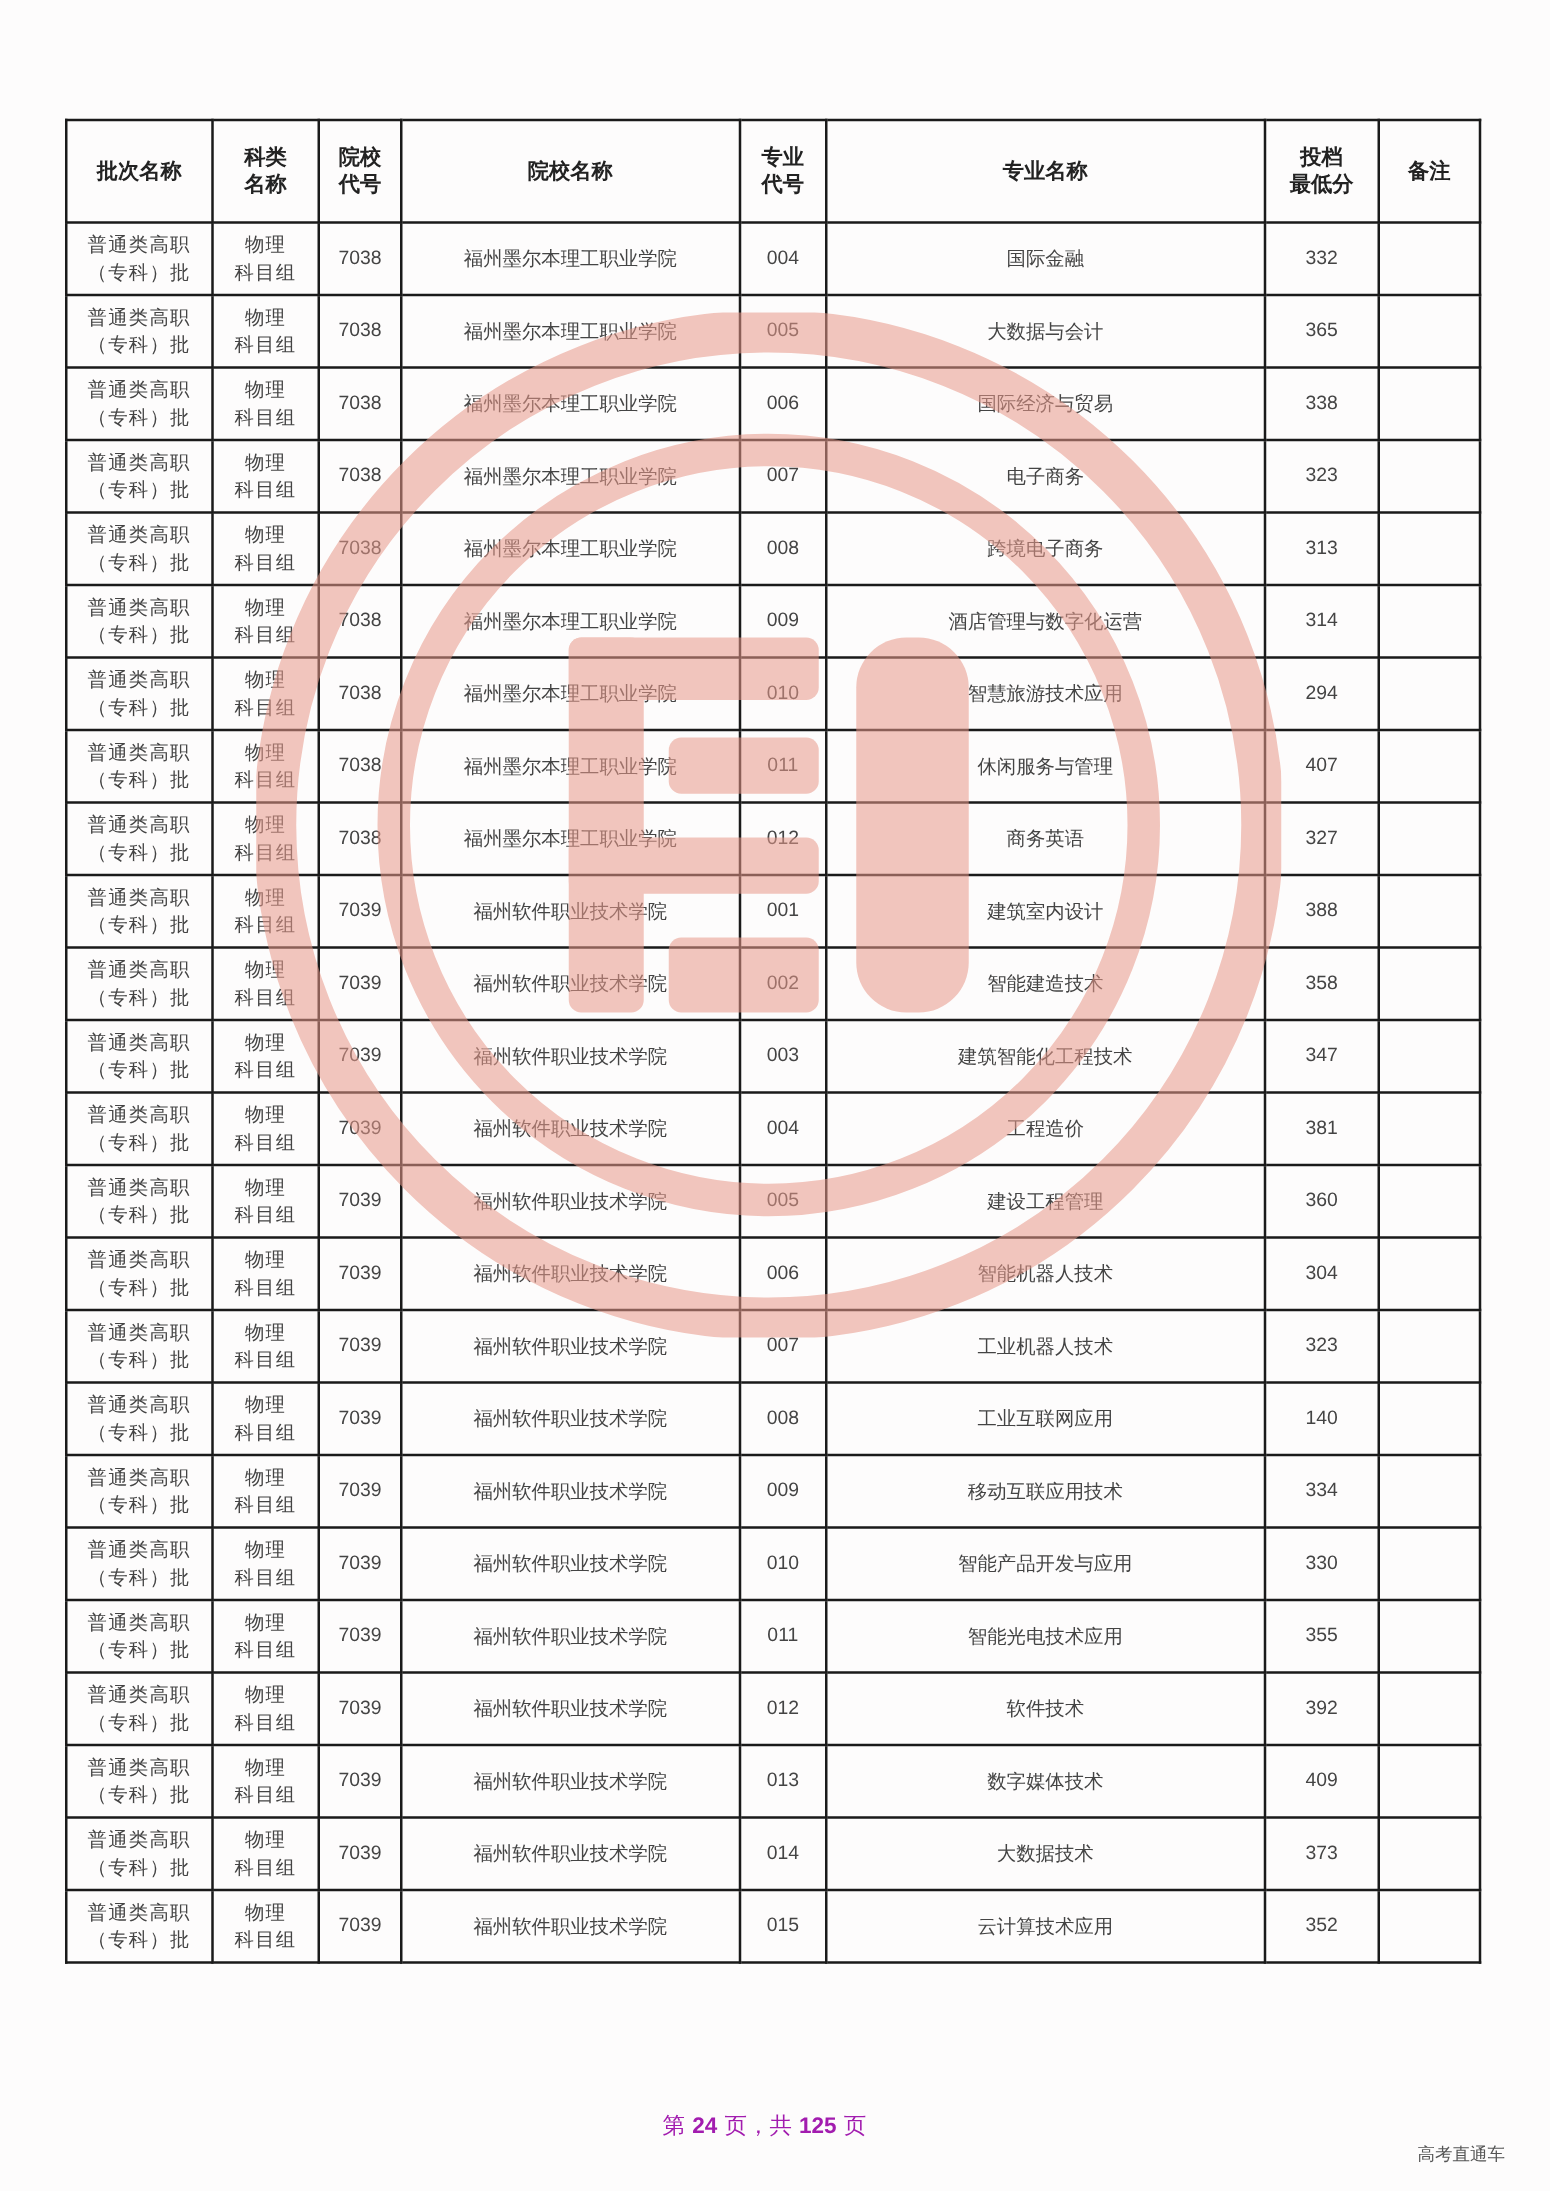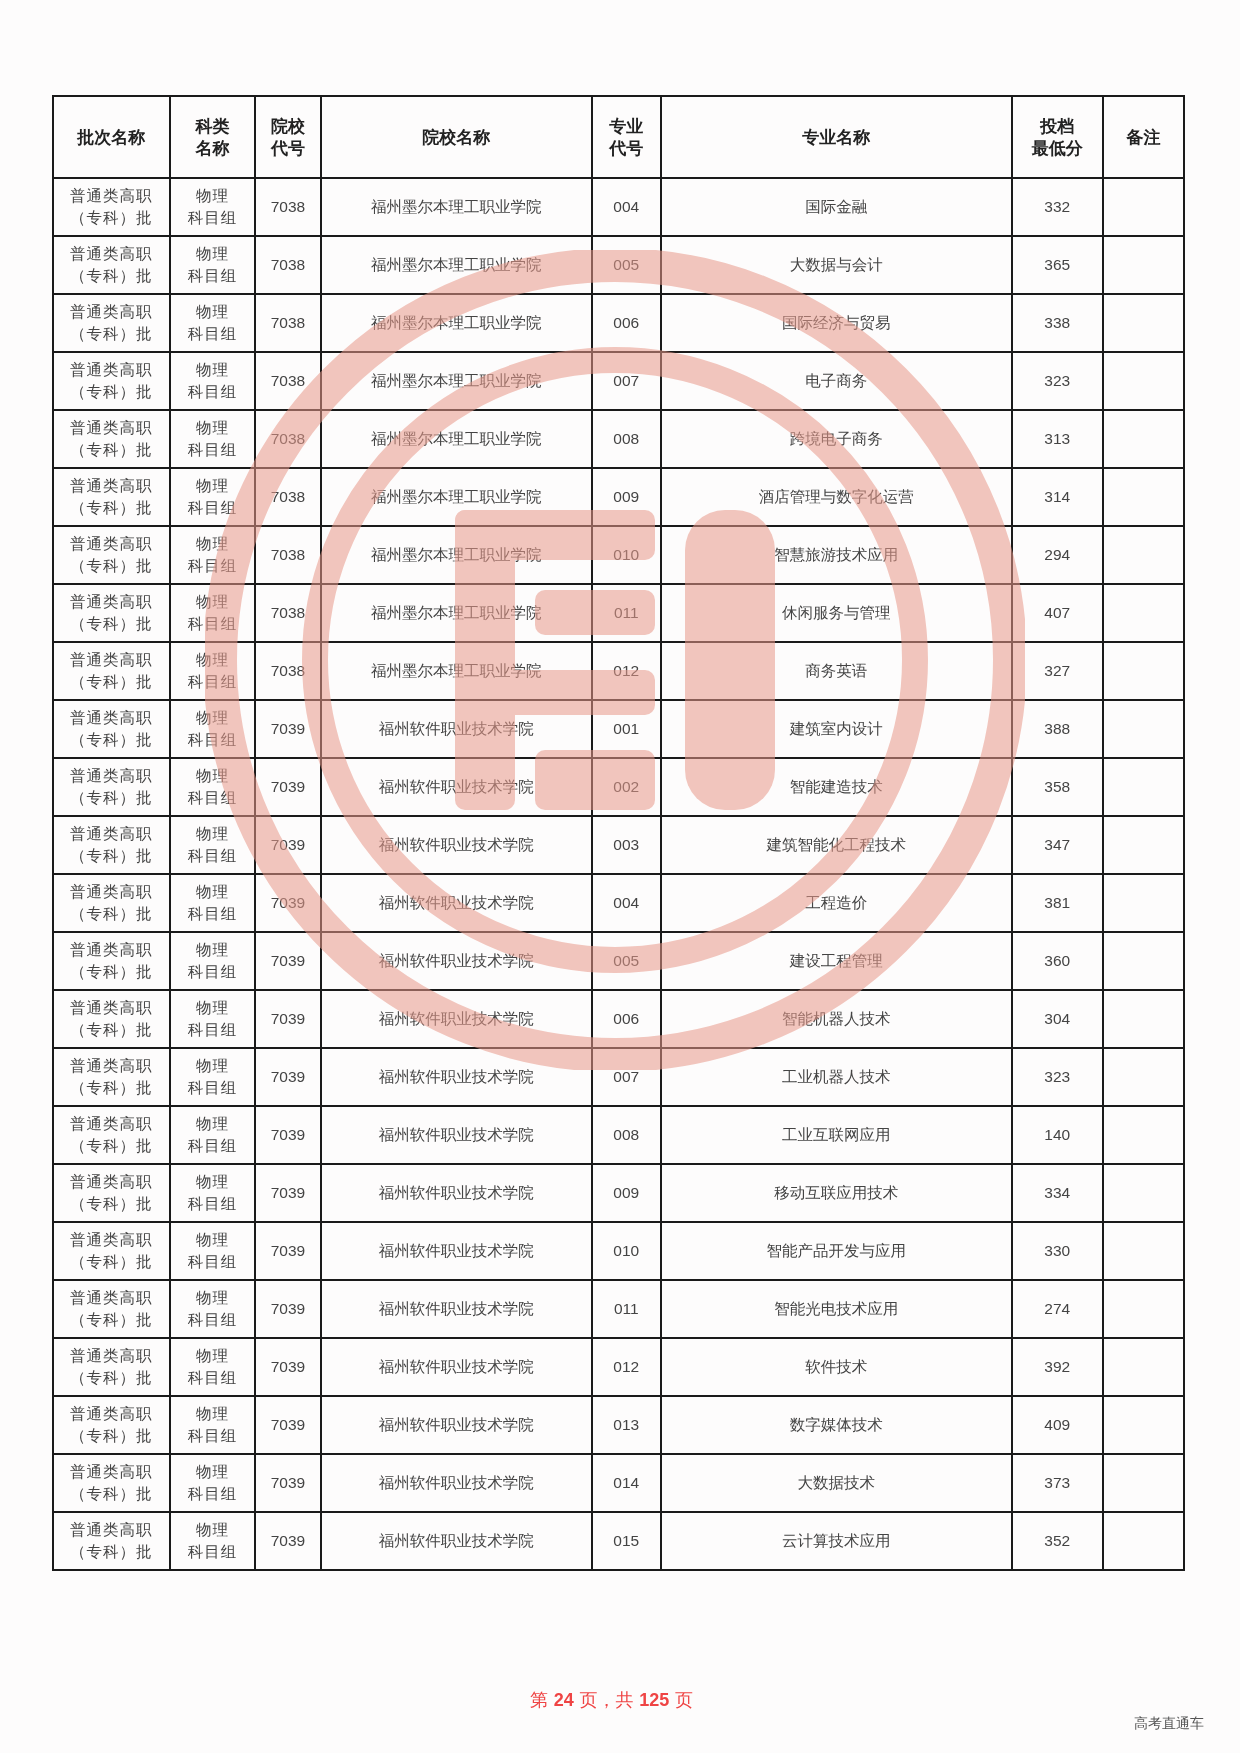--- a/index.html
+++ b/index.html
@@ -56,21 +56,21 @@
     font-size: 18px; color: #1b1b1b;
   }
   td.left { text-align: left; padding-left: 6px; }
   td.batch span, td.subj span { display: block; }
   td.batch { letter-spacing: 1px; }
   td.subj { letter-spacing: 1px; }
 
   .footer-page {
     position: absolute; left: 530px; top: 1688px;
     font-family: "DejaVu Serif", "Liberation Serif", serif;
-    font-size: 18px; color: #ef4444;
+    font-size: 18px; color: #a21caf;
   }
   .footer-page b { font-family: "Liberation Sans", sans-serif; font-weight: bold; }
   .footer-brand {
     position: absolute; right: 36px; top: 1715px;
     font-size: 14px; color: #555;
   }
 </style>
 </head>
 <body>
 
@@ -423,21 +423,21 @@
             <span>（专科）批</span>
           </td>
           <td class="subj">
             <span>物理</span>
             <span>科目组</span>
           </td>
           <td class="code">7039</td>
           <td class="left">福州软件职业技术学院</td>
           <td class="major-code">011</td>
           <td class="left">智能光电技术应用</td>
-          <td class="score">274</td>
+          <td class="score">355</td>
           <td></td>
         </tr>
         <tr>
           <td class="batch">
             <span>普通类高职</span>
             <span>（专科）批</span>
           </td>
           <td class="subj">
             <span>物理</span>
             <span>科目组</span>

